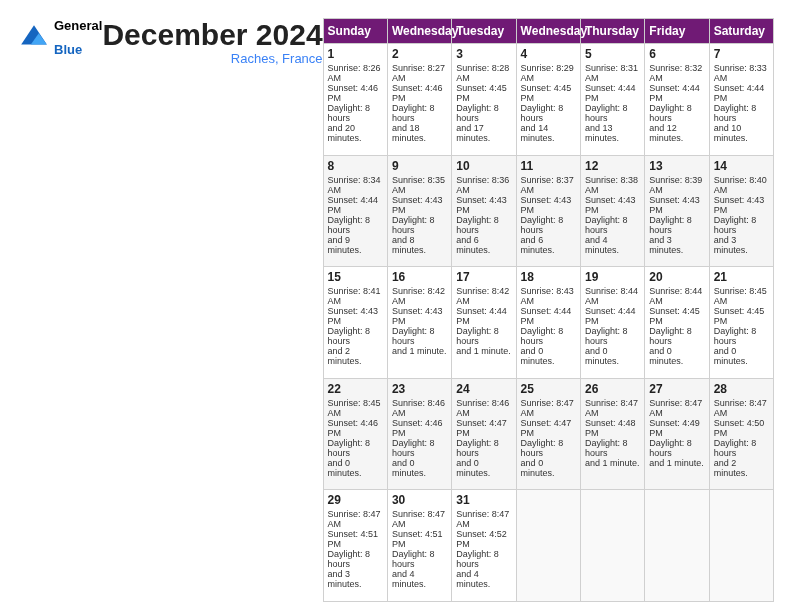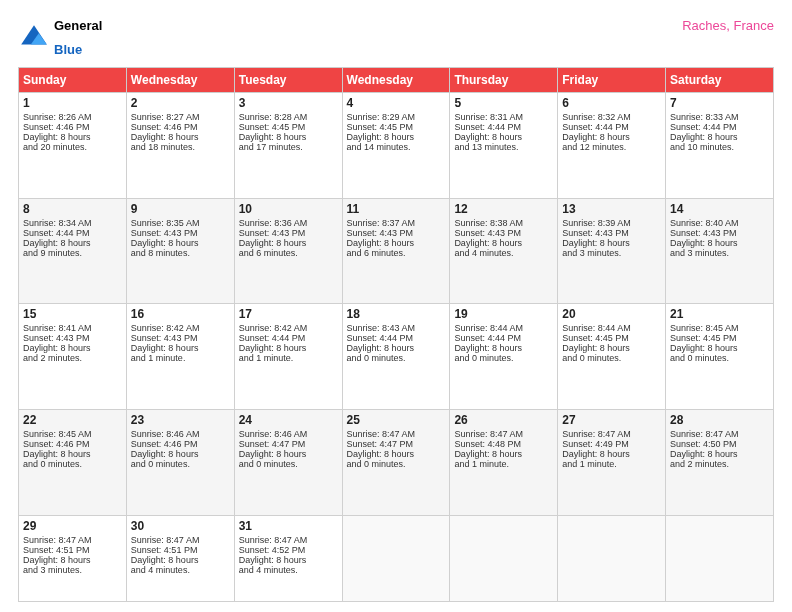--- a/index.html
+++ b/index.html
@@ -8,21 +8,21 @@
       height: 612px;
       font-family: Arial, sans-serif;
       background: #fff;
       overflow: hidden;
     }
     .page {
       width: 792px;
       height: 612px;
       padding: 18px 18px 10px 18px;
       display: flex;
-      flex-direction: column;
+      flex-direction: row;
       border-radius: 12px;
     }
     .header {
       display: flex;
       justify-content: space-between;
       align-items: flex-start;
       margin-bottom: 10px;
     }
     .logo {
       display: flex;
@@ -42,30 +42,30 @@
     }
     .title-block { text-align: right; }
     .month-title {
       font-size: 30px;
       font-weight: bold;
       color: #222;
       line-height: 1.1;
     }
     .location {
       font-size: 13px;
-      color: #ec4899;
+      color: #3b82f6;
     }
     .calendar {
       flex: 1;
       border-collapse: collapse;
       width: 100%;
       table-layout: fixed;
     }
     .calendar th {
-      background: #ef4444;
+      background: #701a75;
       color: #fff;
       font-size: 12px;
       font-weight: bold;
       padding: 5px 4px;
       text-align: left;
       border: 1px solid #ccc;
     }
     .calendar td {
       vertical-align: top;
       border: 1px solid #d0d0d0;
@@ -102,20 +102,21 @@
       <svg class="logo-icon" viewBox="0 0 40 40">
         <polygon points="20,4 36,28 4,28" fill="#1565C0"></polygon>
         <polygon points="26,14 36,28 16,28" fill="#42A5F5"></polygon>
       </svg>
       <div class="logo-text">
         <span class="general">General</span>
         <span class="blue">Blue</span>
       </div>
     </div>
     <div class="title-block">
+      <div class="month-title">December 2024</div>
       <div class="location">Raches, France</div>
     </div>
   </div>
 
   <table class="calendar">
     <thead>
       <tr>
         <th>Sunday</th>
         <th>Wednesday</th>
         <th>Tuesday</th>

